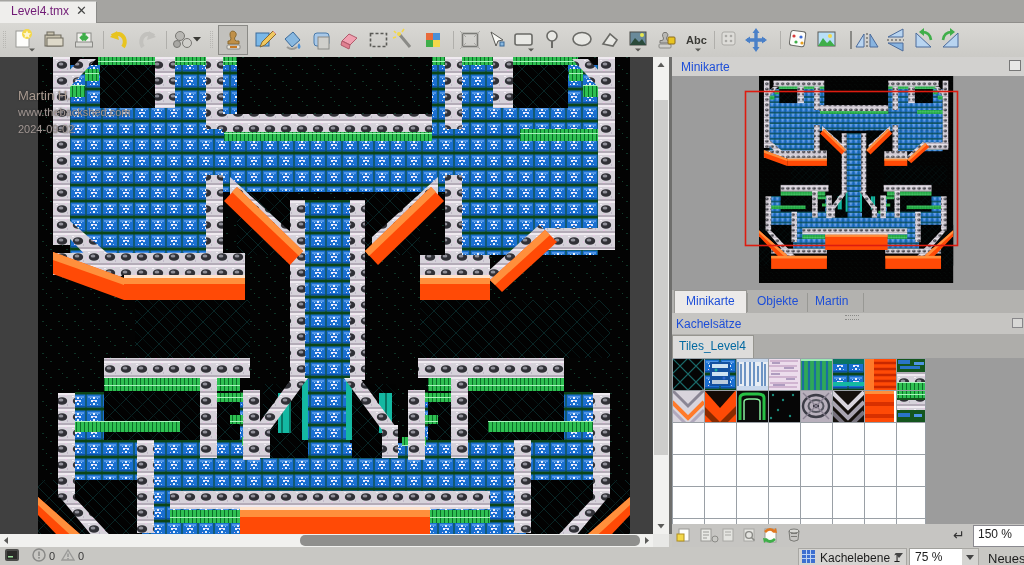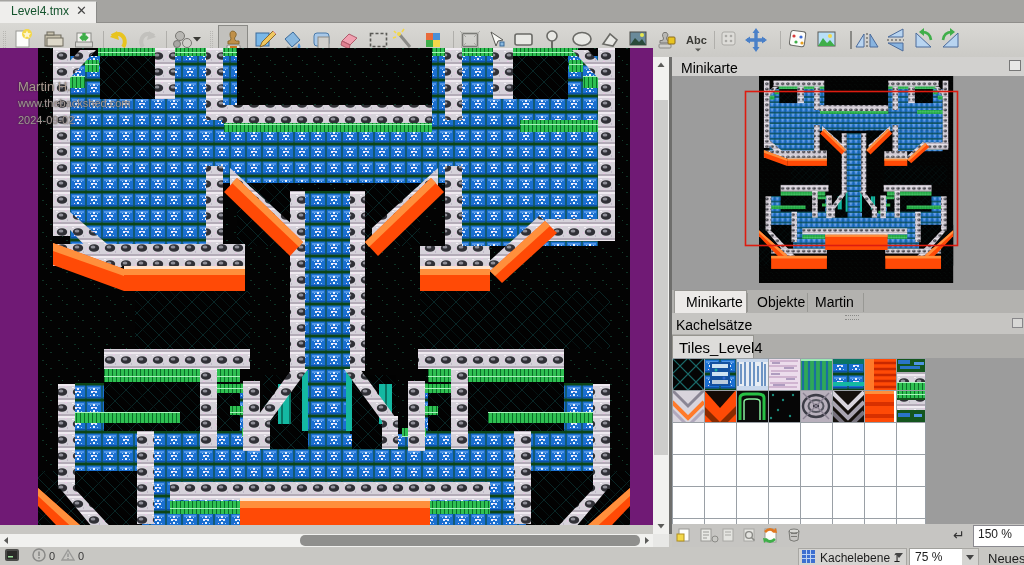--- a/index.html
+++ b/index.html
@@ -1,29 +1,29 @@
 <!DOCTYPE html>
 <html><head><meta charset="utf-8">
 <style>
 html,body{margin:0;padding:0;width:1024px;height:565px;overflow:hidden;
  font-family:"Liberation Sans",sans-serif;background:#c8c7c3;position:relative}
 .abs{position:absolute}
 .tabstrip{left:0;top:0;width:1024px;height:22px;background:#a5a4a1;border-bottom:1px solid #8f8e8b}
 .tab{left:0;top:1px;width:96px;height:21px;background:#efeeec;border-right:1px solid #8a8a88;border-top:1px solid #c8c8c6}
-.tabtxt{left:11px;top:4px;font-size:12px;color:#14532d}
+.tabtxt{left:11px;top:4px;font-size:12px;color:#701a75}
 .tabx{left:76px;top:3px;font-size:13px;color:#444}
 .toolbar{left:0;top:23px;width:1024px;height:34px;background:linear-gradient(#d9d8d4,#cbcac6);border-bottom:1px solid #98978f}
-.canvas{left:0;top:48px;width:653px;height:477px;background:#701a75;overflow:hidden}
+.canvas{left:0;top:57px;width:653px;height:477px;background:#404040;overflow:hidden}
 .vsb{left:653px;top:57px;width:16px;height:477px;background:#f0f0f0}
 .hsb{left:0;top:534px;width:653px;height:13px;background:#f0f0f0}
 .splitter{left:669px;top:57px;width:3px;height:477px;background:#6e6e6c}
 .panel{left:672px;top:57px;width:352px;height:490px;background:#9c9c9c}
 .ptitle{left:672px;top:57px;width:352px;height:19px;background:#d2d1cf;border-bottom:1px solid #b0afad}
 .statusbar{left:0;top:547px;width:1024px;height:18px;background:#c8c7c3}
-.sm{font-size:14px;color:#000000}
+.sm{font-size:12px;color:#1d4ed8}
 </style></head>
 <body>
 
 <div class="abs tabstrip"></div>
 <div class="abs tab"></div>
 <div class="abs tabtxt">Level4.tmx</div>
 <div class="abs tabx">✕</div>
 
 <div class="abs toolbar"></div>
 <svg class="abs" style="left:0;top:23px" width="1024" height="34">
@@ -382,21 +382,21 @@
 <div class="abs sm" style="left:815px;top:294px">Martin</div>
 <div class="abs" style="left:747px;top:293px;width:59px;height:19px;border-right:1px solid #989894;border-left:1px solid #989894"></div>
 <div class="abs" style="left:806px;top:293px;width:57px;height:19px;border-right:1px solid #989894"></div>
 
 <div class="abs" style="left:672px;top:313px;width:352px;height:21px;background:#c6c5c2"></div>
 <div class="abs" style="left:845px;top:315px;width:14px;height:3px;border-top:1px dotted #8a8a88;border-bottom:1px dotted #8a8a88"></div>
 <div class="abs sm" style="left:676px;top:317px">Kachelsätze</div>
 <div class="abs" style="left:1012px;top:318px;width:9px;height:8px;border:1px solid #88878a;background:#d8d8d6"></div>
 <div class="abs" style="left:672px;top:334px;width:352px;height:24px;background:#aeadaa"></div>
 <div class="abs" style="left:672px;top:335px;width:80px;height:23px;background:#dddcda;border:1px solid #96958f;border-bottom:none"></div>
-<div class="abs" style="left:679px;top:339px;font-size:15px;color:#000000">Tiles_Level4</div>
+<div class="abs" style="left:679px;top:339px;font-size:12px;color:#0369a1">Tiles_Level4</div>
 
 <svg class="abs" style="left:672px;top:358px" width="352" height="166">
  <rect width="352" height="166" fill="#9c9c9c"></rect>
  <rect x="0" y="0" width="254" height="166" fill="#ffffff"></rect>
  <clipPath id="tsclip">
       <rect x="0" y="0" width="254" height="64"></rect>
     </clipPath>
  <g id="tiles" clip-path="url(#tsclip)">
   <rect x="0" y="0" width="32" height="32" fill="#050505"></rect>
   <path d="M0 0 L32 32 M32 0 L0 32 M16 0 L32 16 M0 16 L16 32 M16 0 L0 16 M32 16 L16 32" stroke="#1a6868" stroke-width="1.2"></path>

